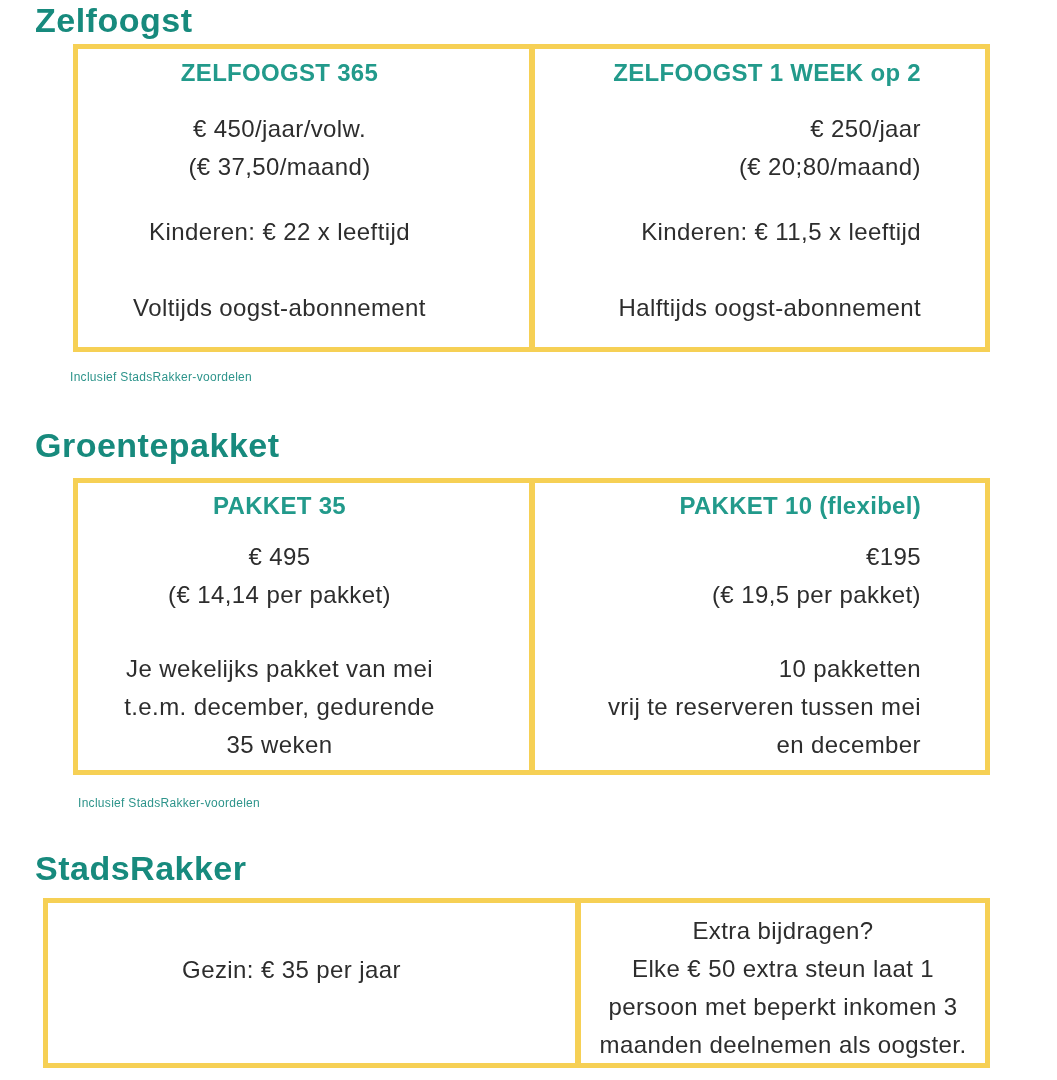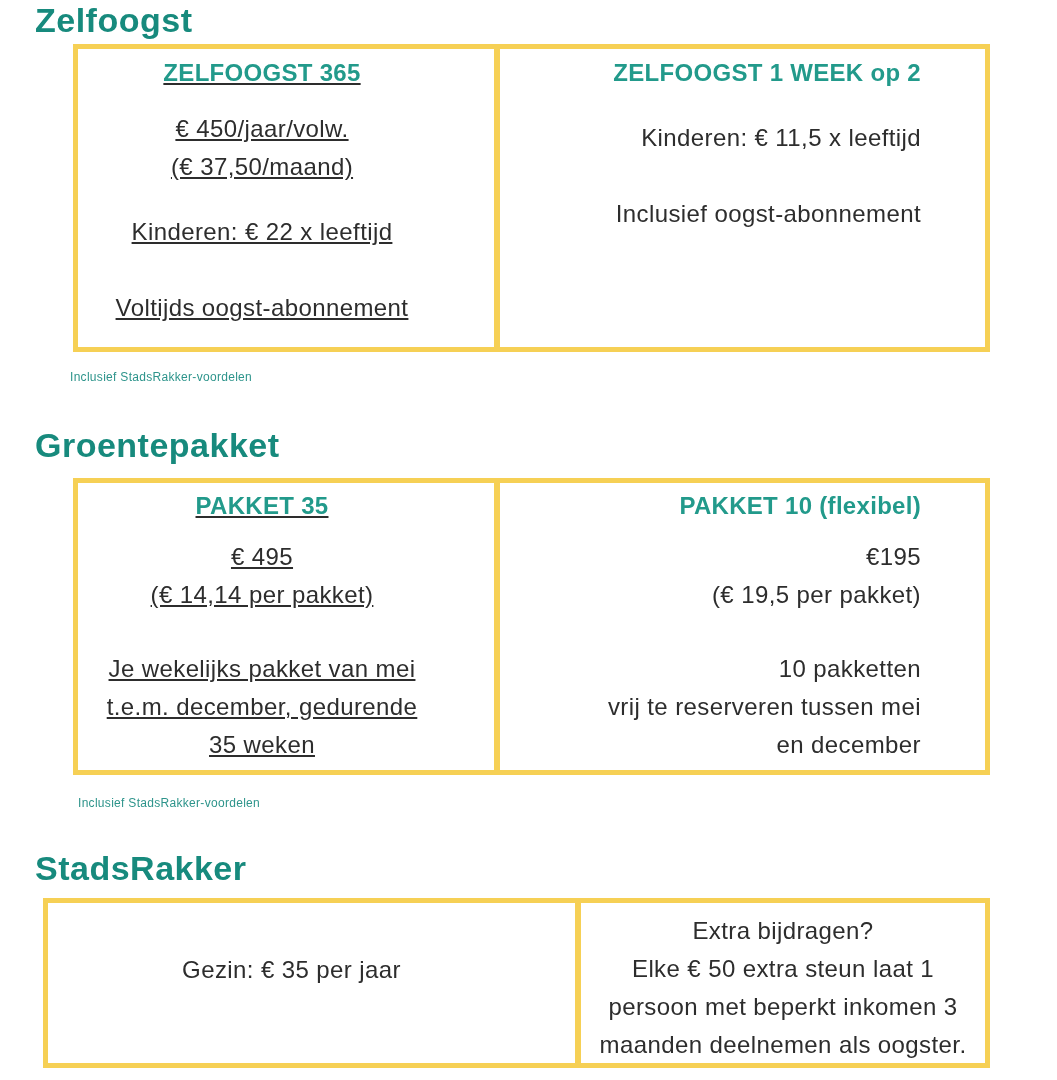--- a/index.html
+++ b/index.html
@@ -29,21 +29,21 @@
   #table-zelfoogst     { left: 73px; top: 44px;  width: 917px; height: 308px; }
   #table-groentepakket { left: 73px; top: 478px; width: 917px; height: 297px; }
   #table-stadsrakker   { left: 43px; top: 898px; width: 947px; height: 170px; }
 
   .cell {
     text-align: center;
     font-size: 24px; line-height: 38px;
     letter-spacing: 0.4px;
   }
   #table-zelfoogst .c1, #table-groentepakket .c1 {
-    width: 422px; border-right: 6px solid #f6d055; padding-right: 48px; text-decoration: underline;
+    width: 457px; border-right: 6px solid #f6d055; padding-right: 48px;
   }
   #table-zelfoogst .c2, #table-groentepakket .c2 {
     flex: 1; padding-right: 64px; text-align: right;
   }
   #table-stadsrakker .c1 {
     width: 533px; border-right: 6px solid #f6d055; padding-right: 40px;
     display: flex; flex-direction: column; justify-content: center;
     padding-bottom: 26px;
   }
   #table-stadsrakker .c2 { flex: 1; padding-top: 9px; }
@@ -80,22 +80,26 @@
     <div class="plan-header">ZELFOOGST 365</div>
     <div class="price-block">
       <div>€ 450/jaar/volw.</div>
       <div>(€ 37,50/maand)</div>
     </div>
     <div class="kids-line">Kinderen: € 22 x leeftijd</div>
     <div class="type-line">Voltijds oogst-abonnement</div>
   </div>
   <div class="cell c2">
     <div class="plan-header">ZELFOOGST 1 WEEK op 2</div>
+    <div class="price-block">
+      <div>€ 250/jaar</div>
+      <div>(€ 20;80/maand)</div>
+    </div>
     <div class="kids-line">Kinderen: € 11,5 x leeftijd</div>
-    <div class="type-line">Inclusief oogst-abonnement</div>
+    <div class="type-line">Halftijds oogst-abonnement</div>
   </div>
 </div>
 
 <div class="note" id="note-zelfoogst">Inclusief StadsRakker-voordelen</div>
 
 <div class="heading" id="heading-groentepakket">Groentepakket</div>
 
 <div class="pricing-table" id="table-groentepakket">
   <div class="cell c1">
     <div class="plan-header">PAKKET 35</div>

